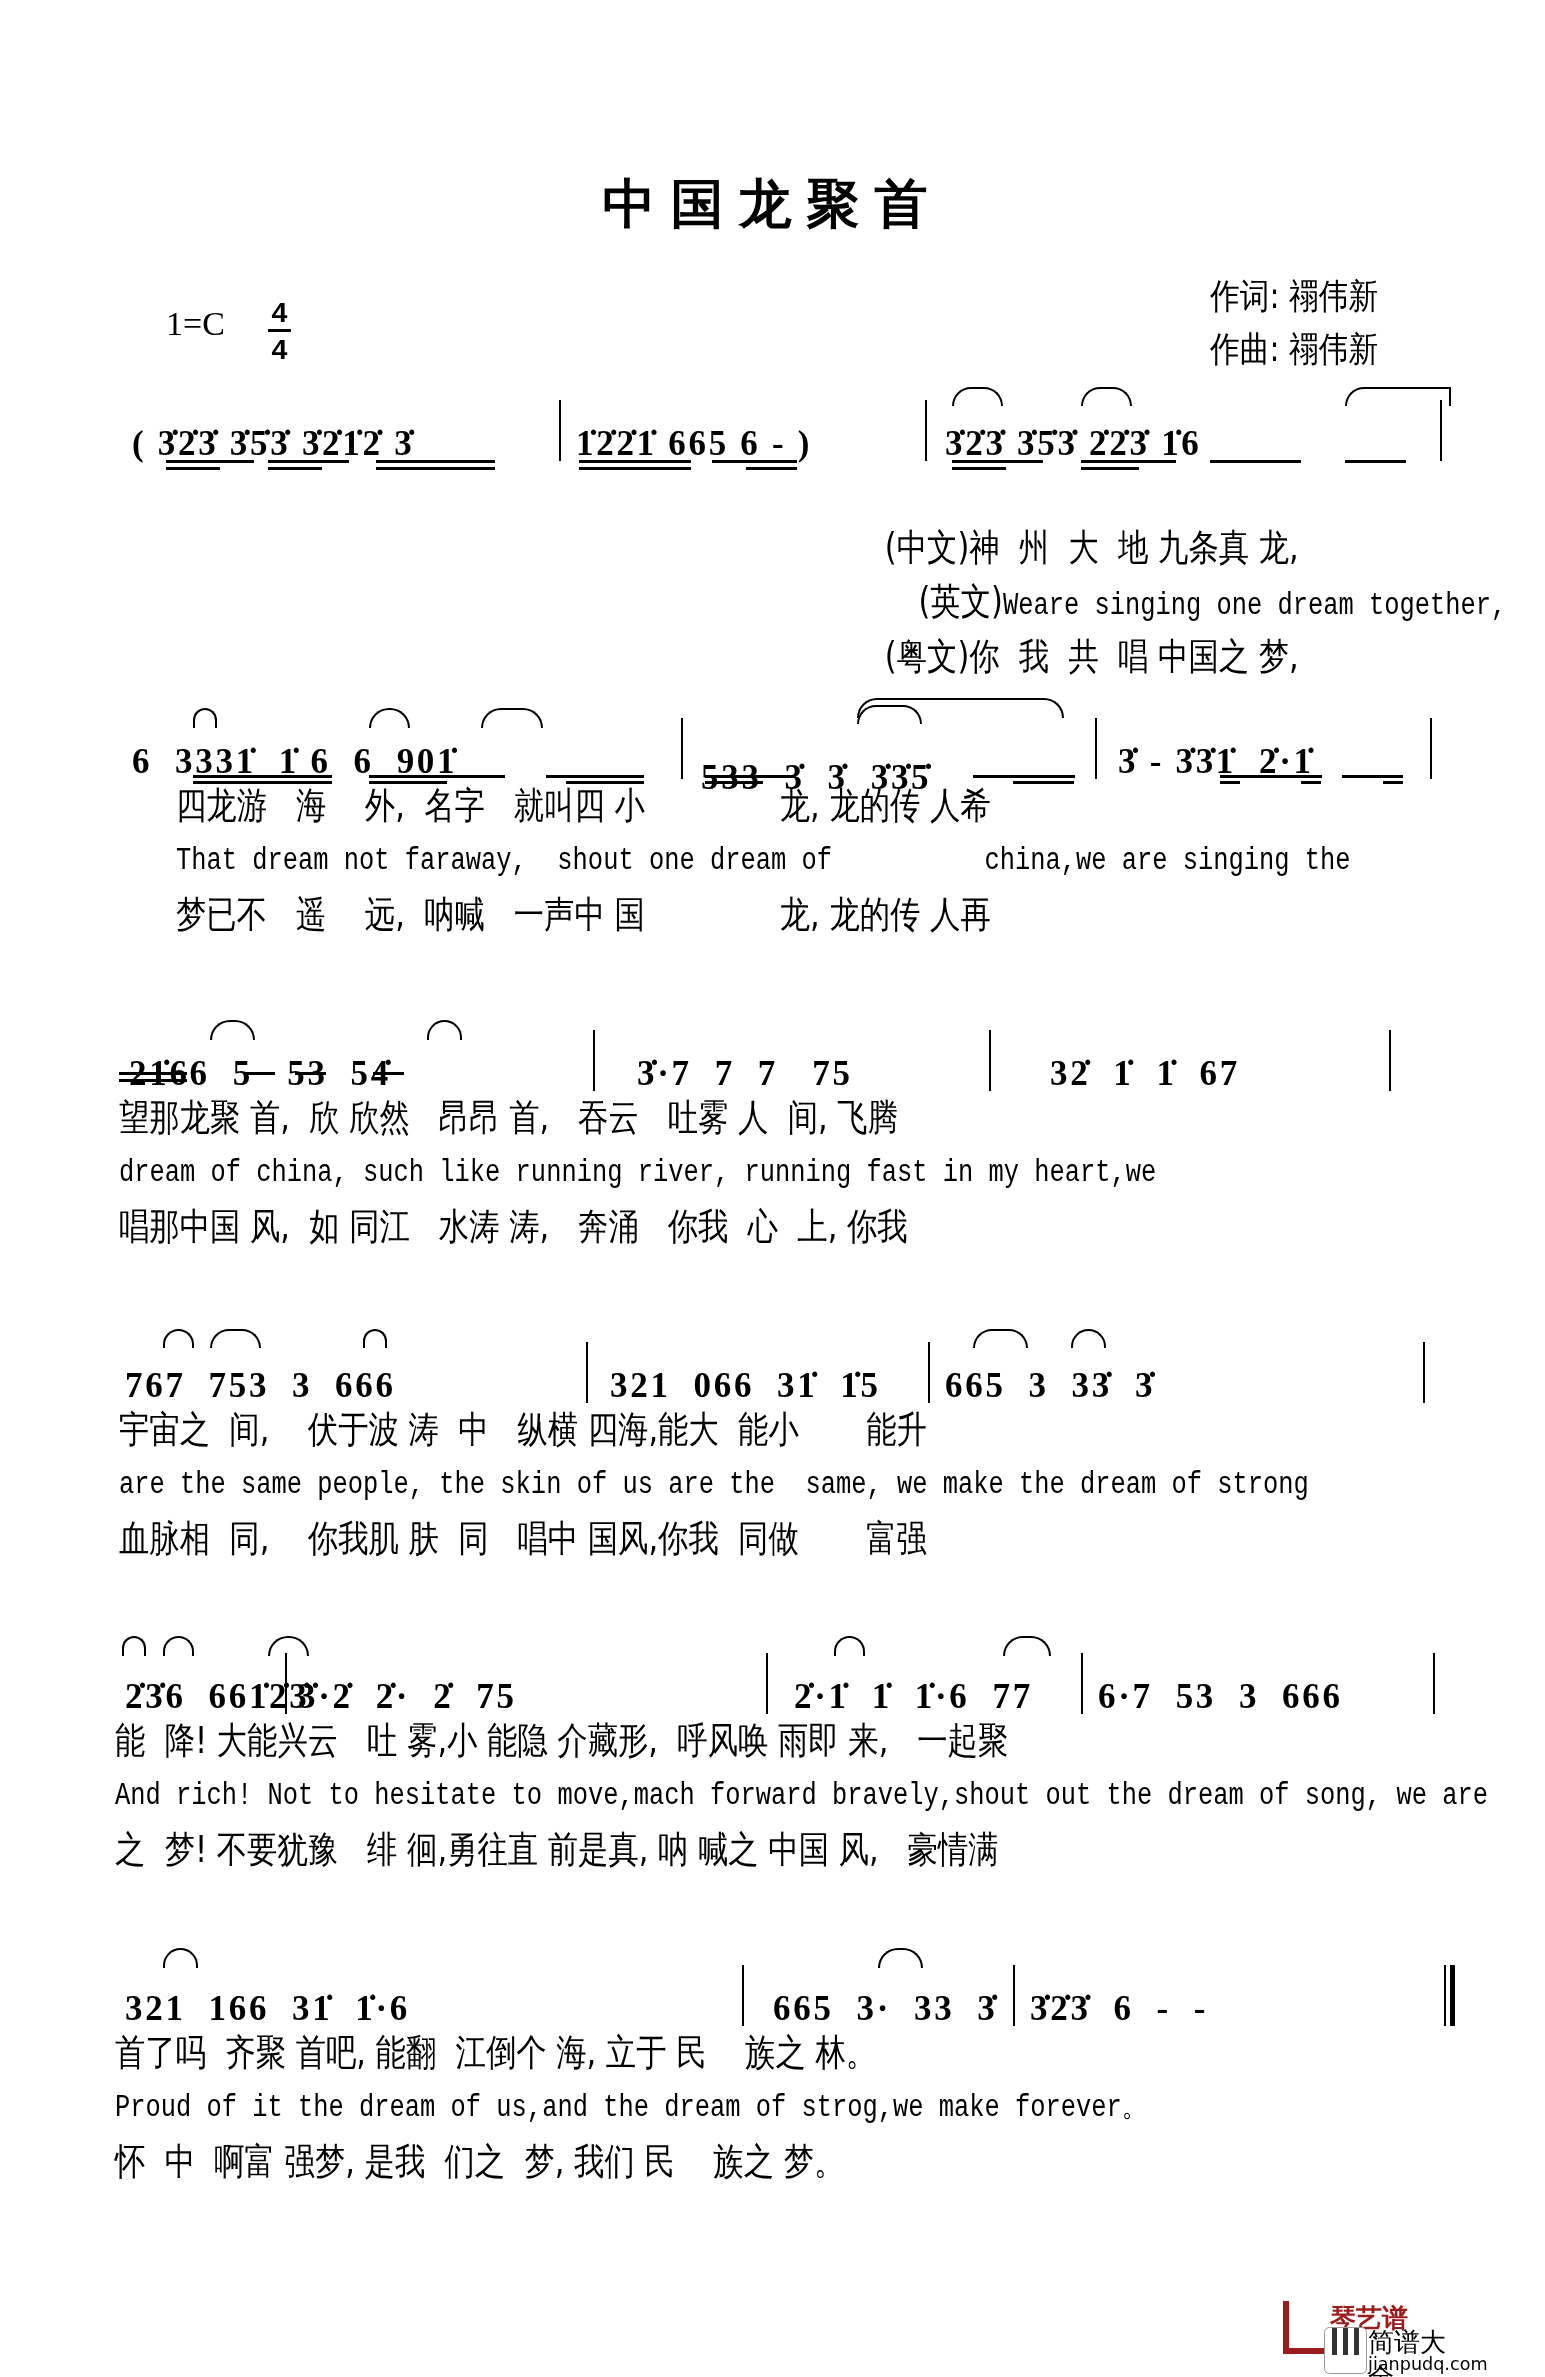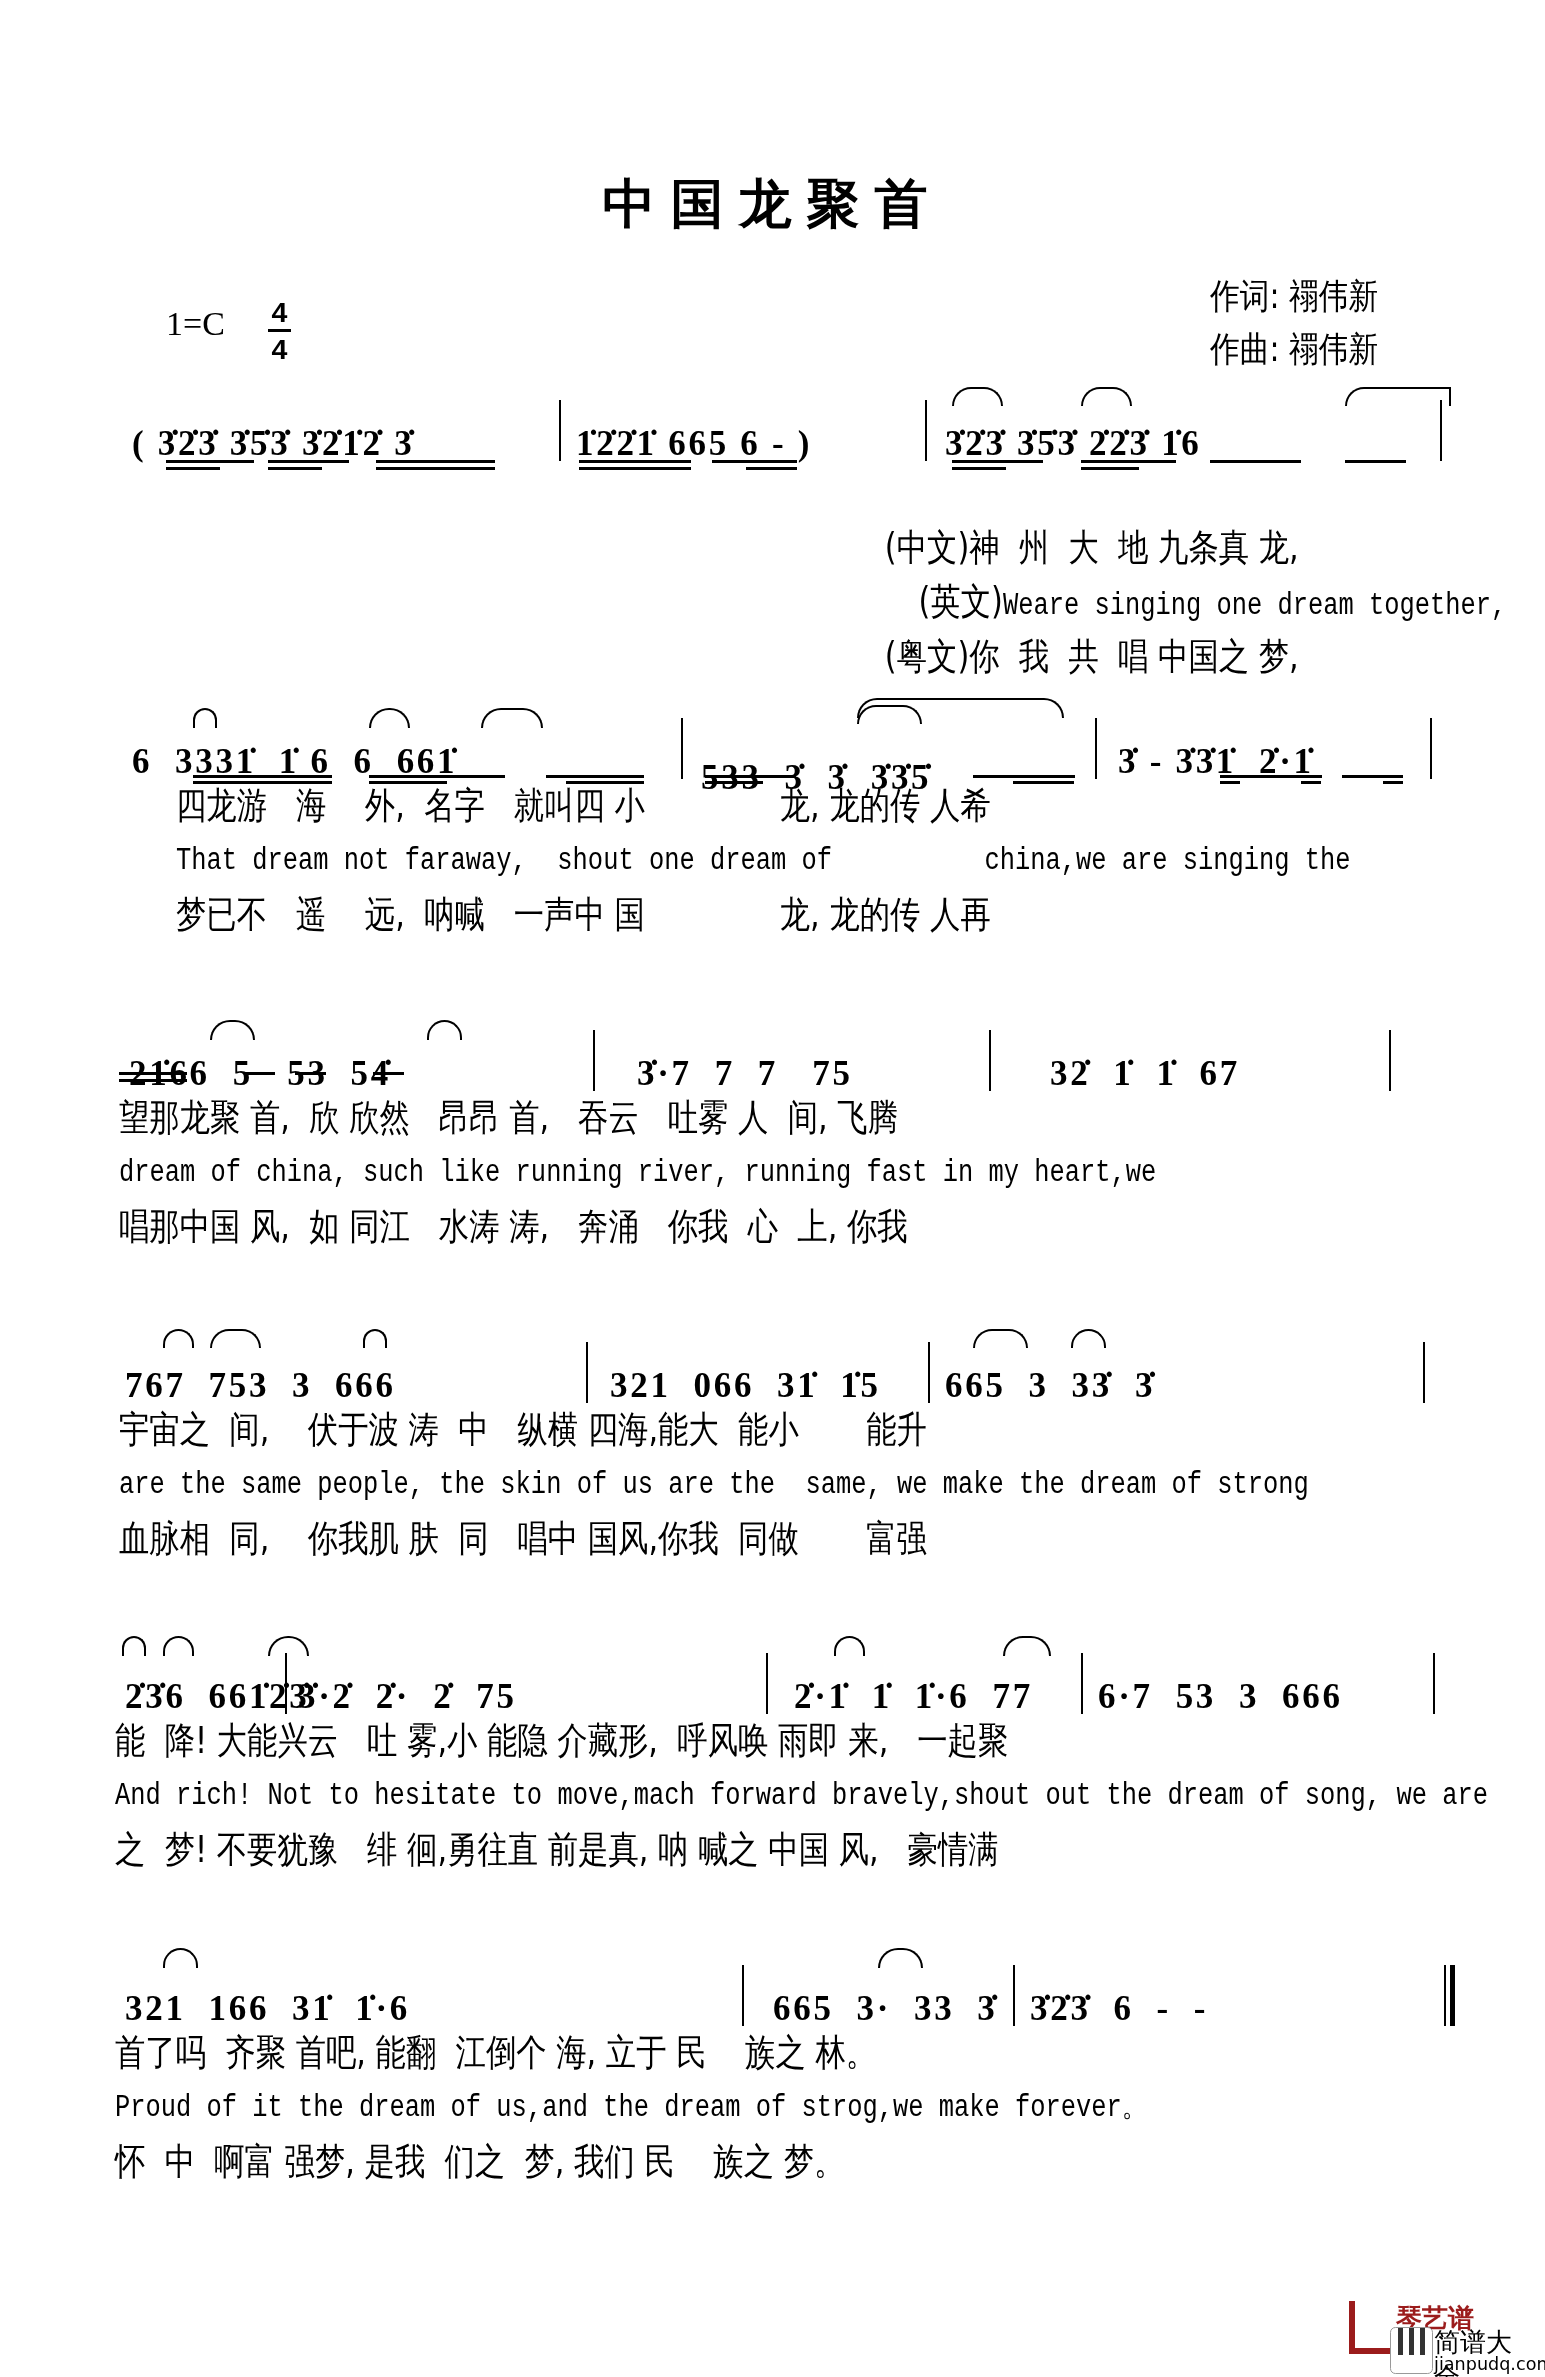--- a/index.html
+++ b/index.html
@@ -19,21 +19,21 @@
   .bar-group { position: absolute; top: 44px; font-family: "Liberation Serif", serif;
                font-weight: bold; font-size: 35px; white-space: pre; letter-spacing: 2.7px; }
   .barline { position: absolute; top: 20.3px; width: 2px; height: 61px; background: #000; }
   .barline.final { width: 5.4px; }
   .barline.thin2 { width: 2px; }
   .u1 { position: absolute; height: 3.4px; background: #000; }
   .slur { position: absolute; border: 2.7px solid #000; border-bottom: none; border-radius: 41px 41px 0 0; height: 17.6px; }
   .lyr { position: absolute; white-space: pre; font-size: 37px; line-height: 53px; }
   .lyr.cn { font-family: "DejaVu Sans", sans-serif; transform: scaleX(0.82); transform-origin: left top; }
   .lyr.en { font-family: "Liberation Mono", monospace; font-size: 31px; transform: scaleX(0.82); transform-origin: left top; }
-  .logo { position: absolute; left: 1349px; top: 2301px; width: 169px; height: 75px; padding-left: 8px; }
+  .logo { position: absolute; left: 1283px; top: 2301px; width: 169px; height: 75px; padding-left: 8px; }
   .logo .mark { position: absolute; left: 0; top: 0; width: 41px; height: 47px;
                 border-left: 6.1px solid #9b1c1c; border-bottom: 6.1px solid #9b1c1c; }
   .logo .red { position: absolute; left: 47px; top: 0; color: #9b1c1c; font-size: 26px; font-weight: bold;
                font-family: "DejaVu Sans", sans-serif; }
   .logo .piano { position: absolute; left: 41px; top: 26px; width: 41px; height: 45px; border: 1.4px solid #999; border-radius: 5.4px; background: #fff; }
   .logo .piano span { position: absolute; top: 0; width: 5.4px; height: 27px; background: #333; }
   .logo .txt { position: absolute; left: 85px; top: 24.4px; font-size: 26px; font-family: "DejaVu Sans", sans-serif; }
   .logo .url { position: absolute; left: 85px; top: 53px; font-size: 17.6px; font-family: "DejaVu Sans", sans-serif; }
 </style>
 </head>
@@ -87,21 +87,21 @@
     </div>
     <div class="lyr en" style="left:827px;top:142px;">
       <span class="cn" style="font-family:'DejaVu Sans',sans-serif;font-size:37px;">(英文)</span><span>Weare singing one dream together,</span>
     </div>
     <div class="lyr cn" style="left:827px;top:197px;">
       <span>(粤文)</span><span>你  我  共  唱 中国之 梦,</span>
     </div>
   </div>
 
   <div class="sys" style="top:698px;">
-    <div class="bar-group" style="left:132px;">6  3331̇  1̇ 6  6  661̇</div>
+    <div class="bar-group" style="left:132px;">6  3331̇  1̇ 6  6  901̇</div>
     <div class="barline" style="left:681px;"></div>
     <div class="bar-group" style="left:701px;margin-top:16px;">533  3̇  3̇  3̇3̇5̇</div>
     <div class="barline" style="left:1095px;"></div>
     <div class="bar-group" style="left:1118px;">3̇ - 3̇3̇1̇  2̇·1̇</div>
     <div class="barline" style="left:1430px;"></div>
     <div class="slur" style="left:193px;top:10.2px;width:20.3px;"></div>
     <div class="slur" style="left:369px;top:10.2px;width:37px;"></div>
     <div class="slur" style="left:481px;top:10.2px;width:58px;"></div>
     <div class="slur" style="left:857px;top:6.8px;width:61px;"></div>
     <div class="slur" style="left:857px;top:0px;width:203px;"></div>

